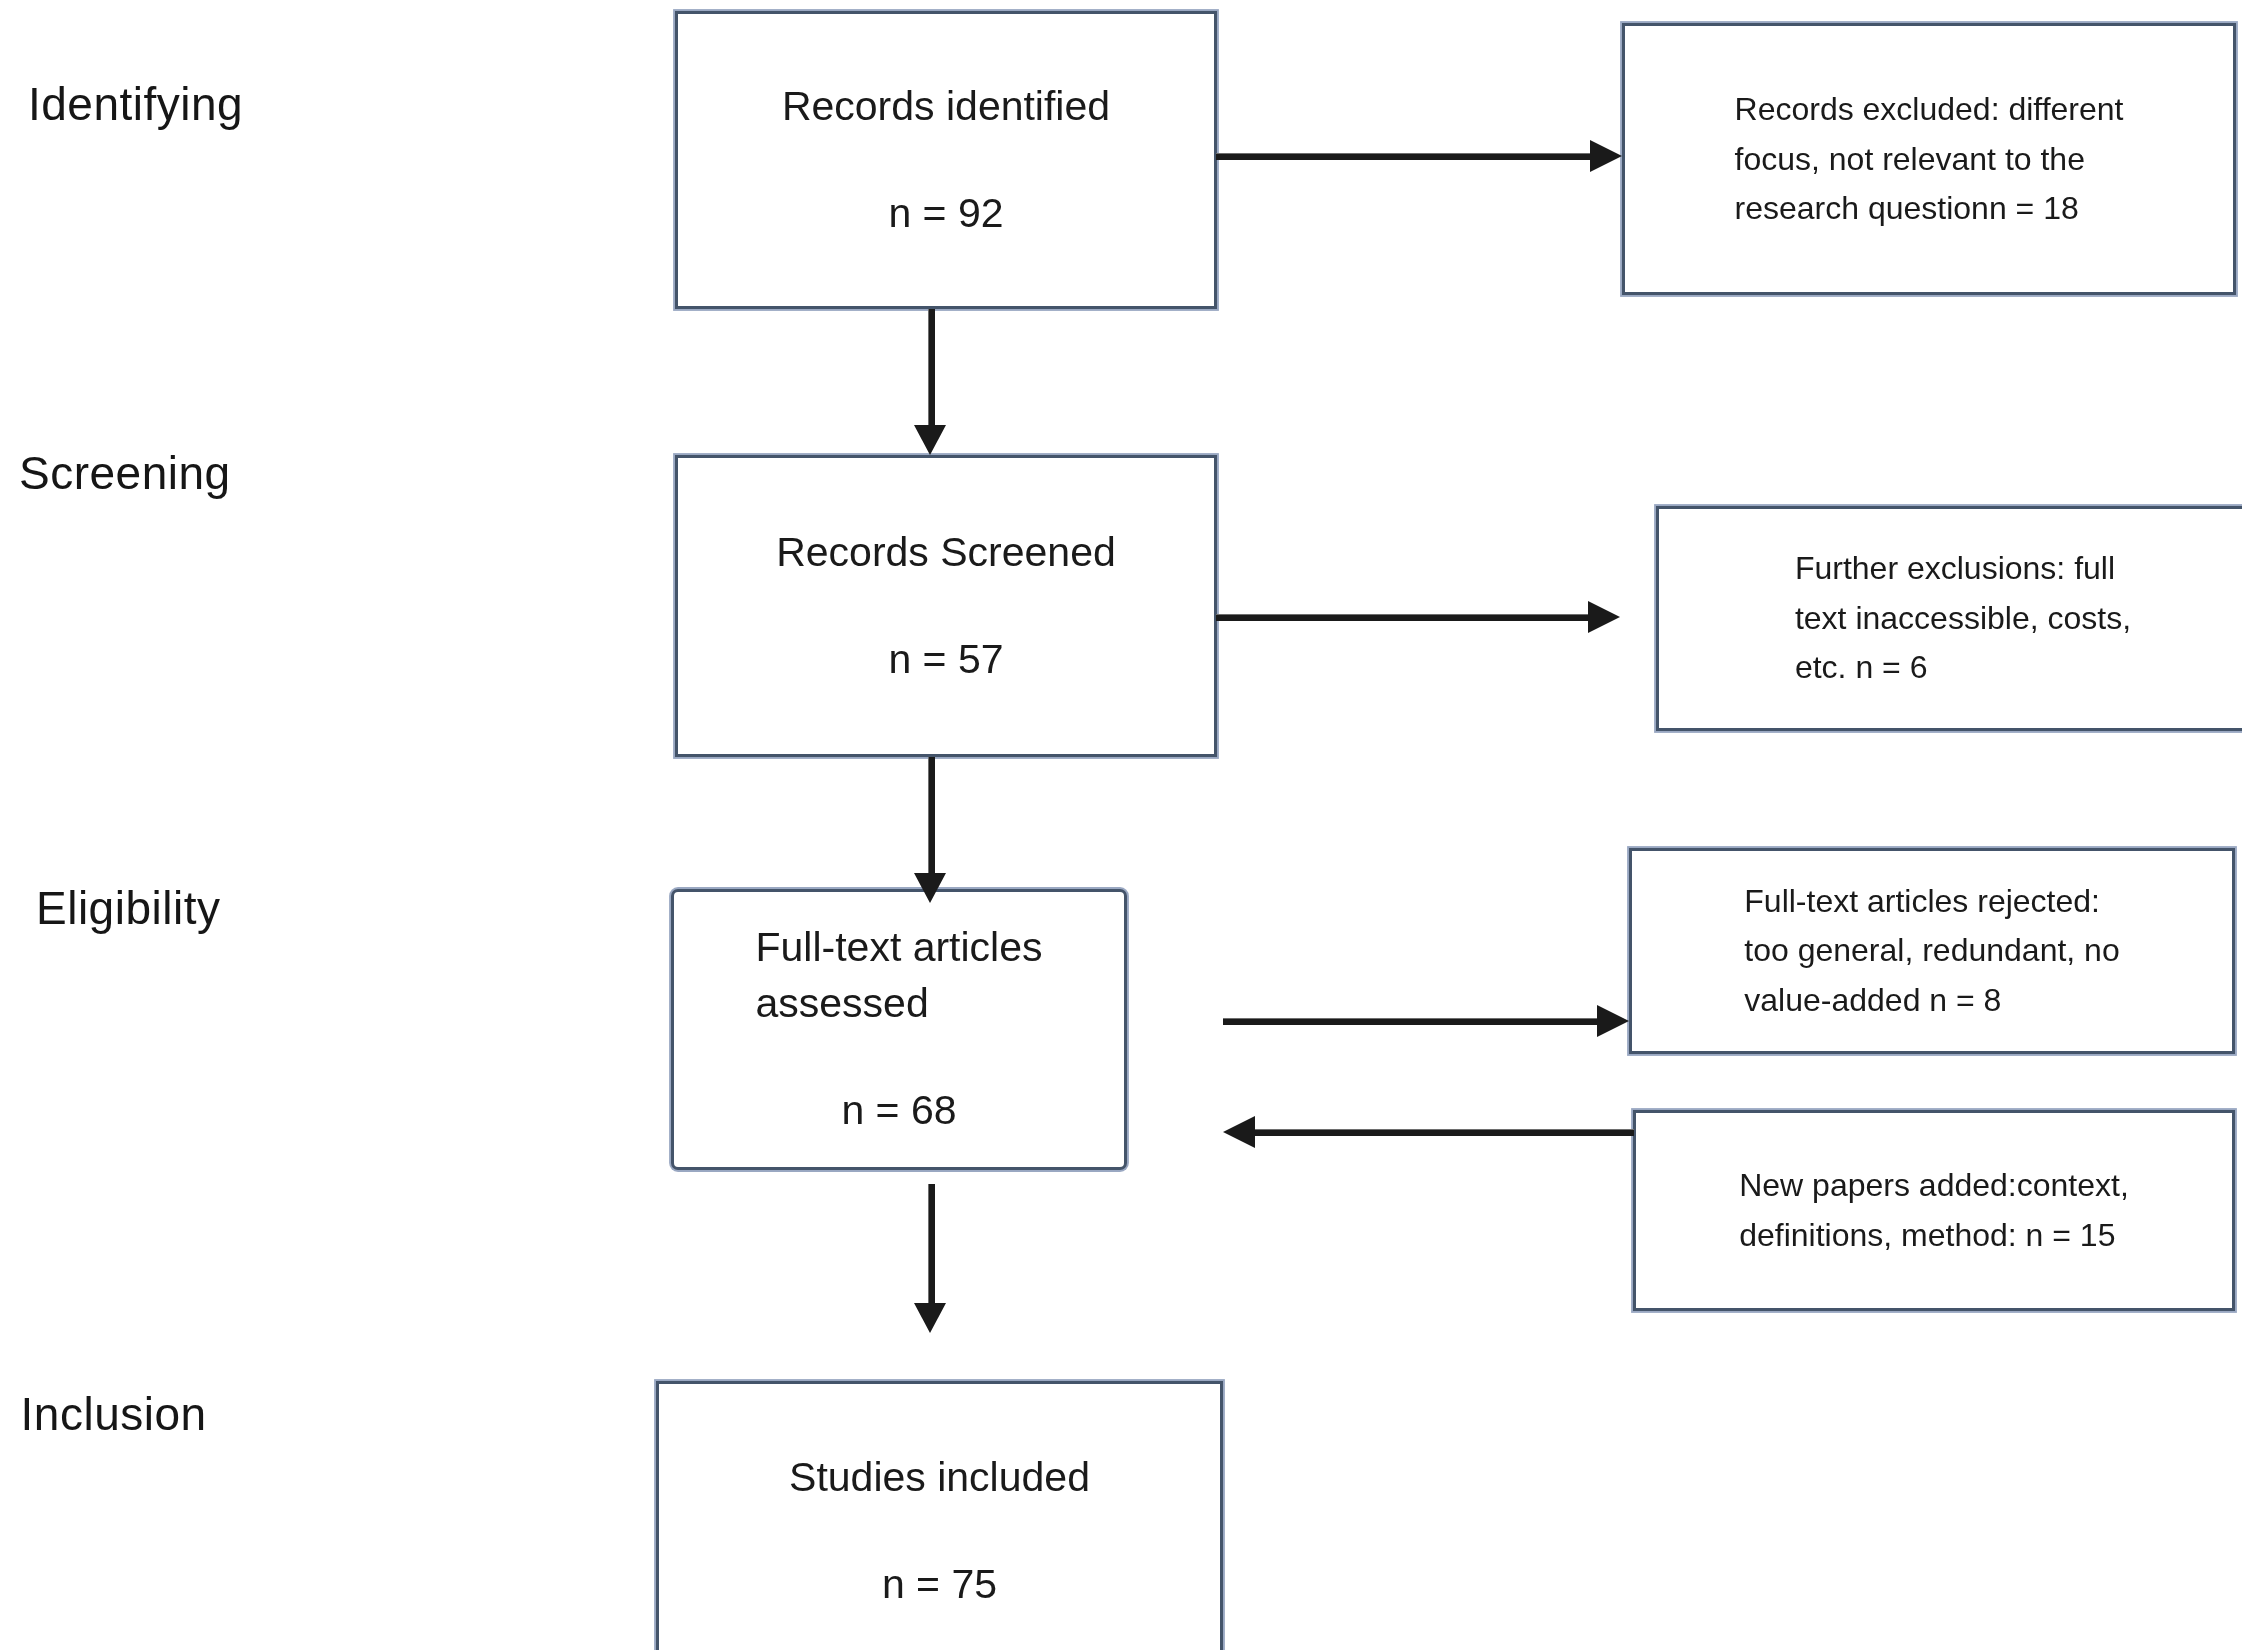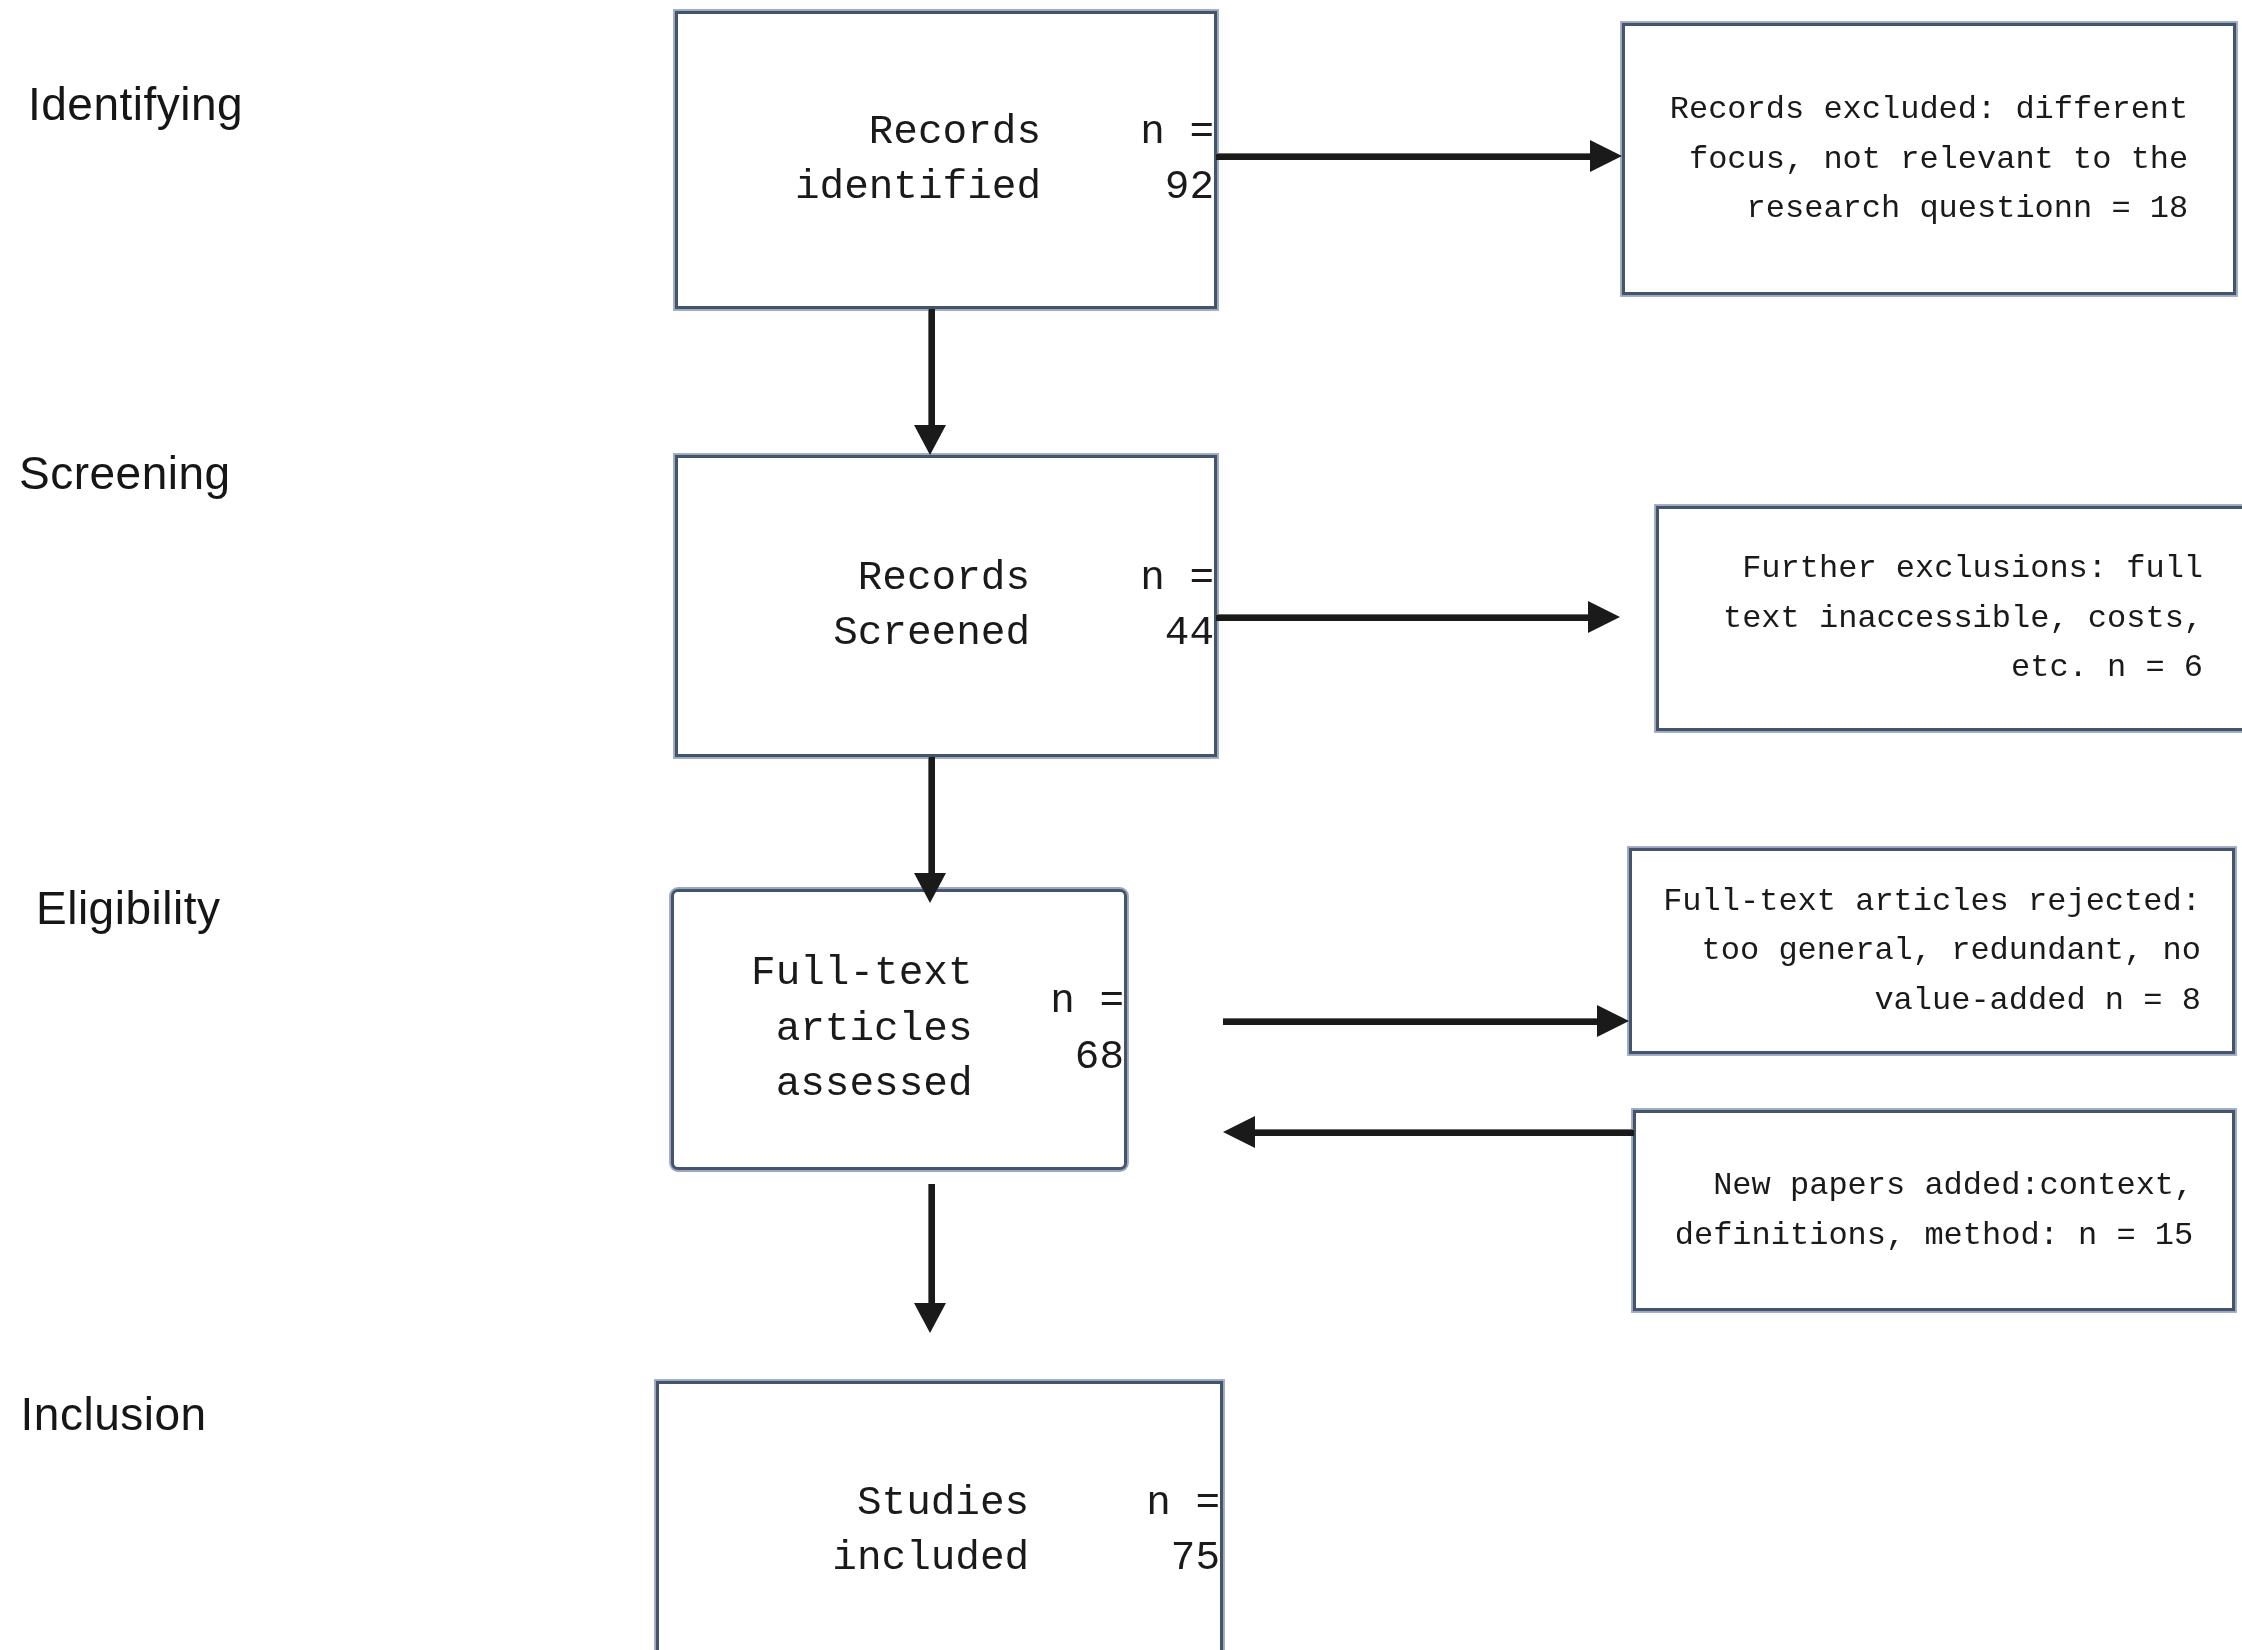--- a/index.html
+++ b/index.html
@@ -35,25 +35,24 @@
   #lbl-inclusion   { left: 20.6px;  top: 1387px; }
 
   
   .flow-box {
     position: absolute;
     background: #ffffff;
     border: 3.7px solid #44546A;
     box-shadow: 0 0 0 1.9px #9aa8c2;
     box-sizing: border-box;
     display: flex;
-    flex-direction: row;
+    flex-direction: column;
     align-items: center;
     justify-content: center;
-    text-align: right;
-    font-family: Liberation Mono, monospace;
+    text-align: left;
   }
   .main-box { gap: 52px; }
   .main-box .box-title,
   .main-box .box-count {
     font-size: 41px;
     line-height: 1.35;
     white-space: pre-line;
   }
   .side-box .box-text {
     font-size: 32px;
@@ -141,21 +140,21 @@
   <div class="stage-label" id="lbl-eligibility">Eligibility</div>
   <div class="stage-label" id="lbl-inclusion">Inclusion</div>
 
   <div class="flow-box main-box" id="box-identified">
     <div class="box-title">Records identified</div>
     <div class="box-count">n = 92</div>
   </div>
 
   <div class="flow-box main-box" id="box-screened">
     <div class="box-title">Records Screened</div>
-    <div class="box-count">n = 44</div>
+    <div class="box-count">n = 57</div>
   </div>
 
   <div class="flow-box main-box" id="box-assessed">
     <div class="box-title">Full-text articles
 assessed</div>
     <div class="box-count">n = 68</div>
   </div>
 
   <div class="flow-box main-box" id="box-included">
     <div class="box-title">Studies included</div>

